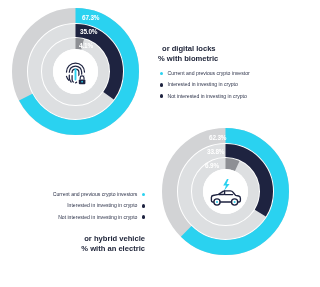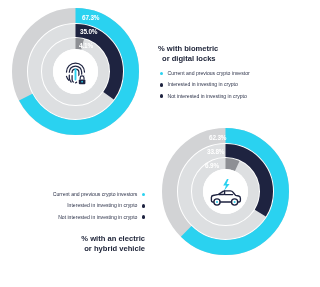--- a/index.html
+++ b/index.html
@@ -107,22 +107,22 @@
     <span>67.3%</span>
   </div>
   <div class="pct" style="left:80px;top:28.5px;">
     <span>35.0%</span>
   </div>
   <div class="pct" style="left:79px;top:43px;">
     <span>4.1%</span>
   </div>
 
   <div class="title" style="left:158px;top:44px;">
+    <div style="padding-left:4px;">or digital locks</div>
     <div>% with biometric</div>
-    <div style="padding-left:4px;">or digital locks</div>
   </div>
 
   <div class="legend" style="left:160px;top:71px;">
     <div class="legend-row">
       <span class="dot" style="background:#2ad2f0;"></span>
       <span class="legend-label">Current and previous crypto investor</span>
     </div>
     <div class="legend-row">
       <span class="dot" style="background:#1e2340;"></span>
       <span class="legend-label">Interested in investing in crypto</span>
@@ -185,17 +185,17 @@
       <span class="dot" style="background:#1e2340;"></span>
       <span class="legend-label">Interested in investing in crypto</span>
     </div>
     <div class="legend-row rtl">
       <span class="dot" style="background:#1e2340;"></span>
       <span class="legend-label">Not interested in investing in crypto</span>
     </div>
   </div>
 
   <div class="title right" style="left:45px;top:234px;width:100px;">
+    <div>or hybrid vehicle</div>
     <div>% with an electric</div>
-    <div>or hybrid vehicle</div>
   </div>
 
 </div>
 
 </body></html>

